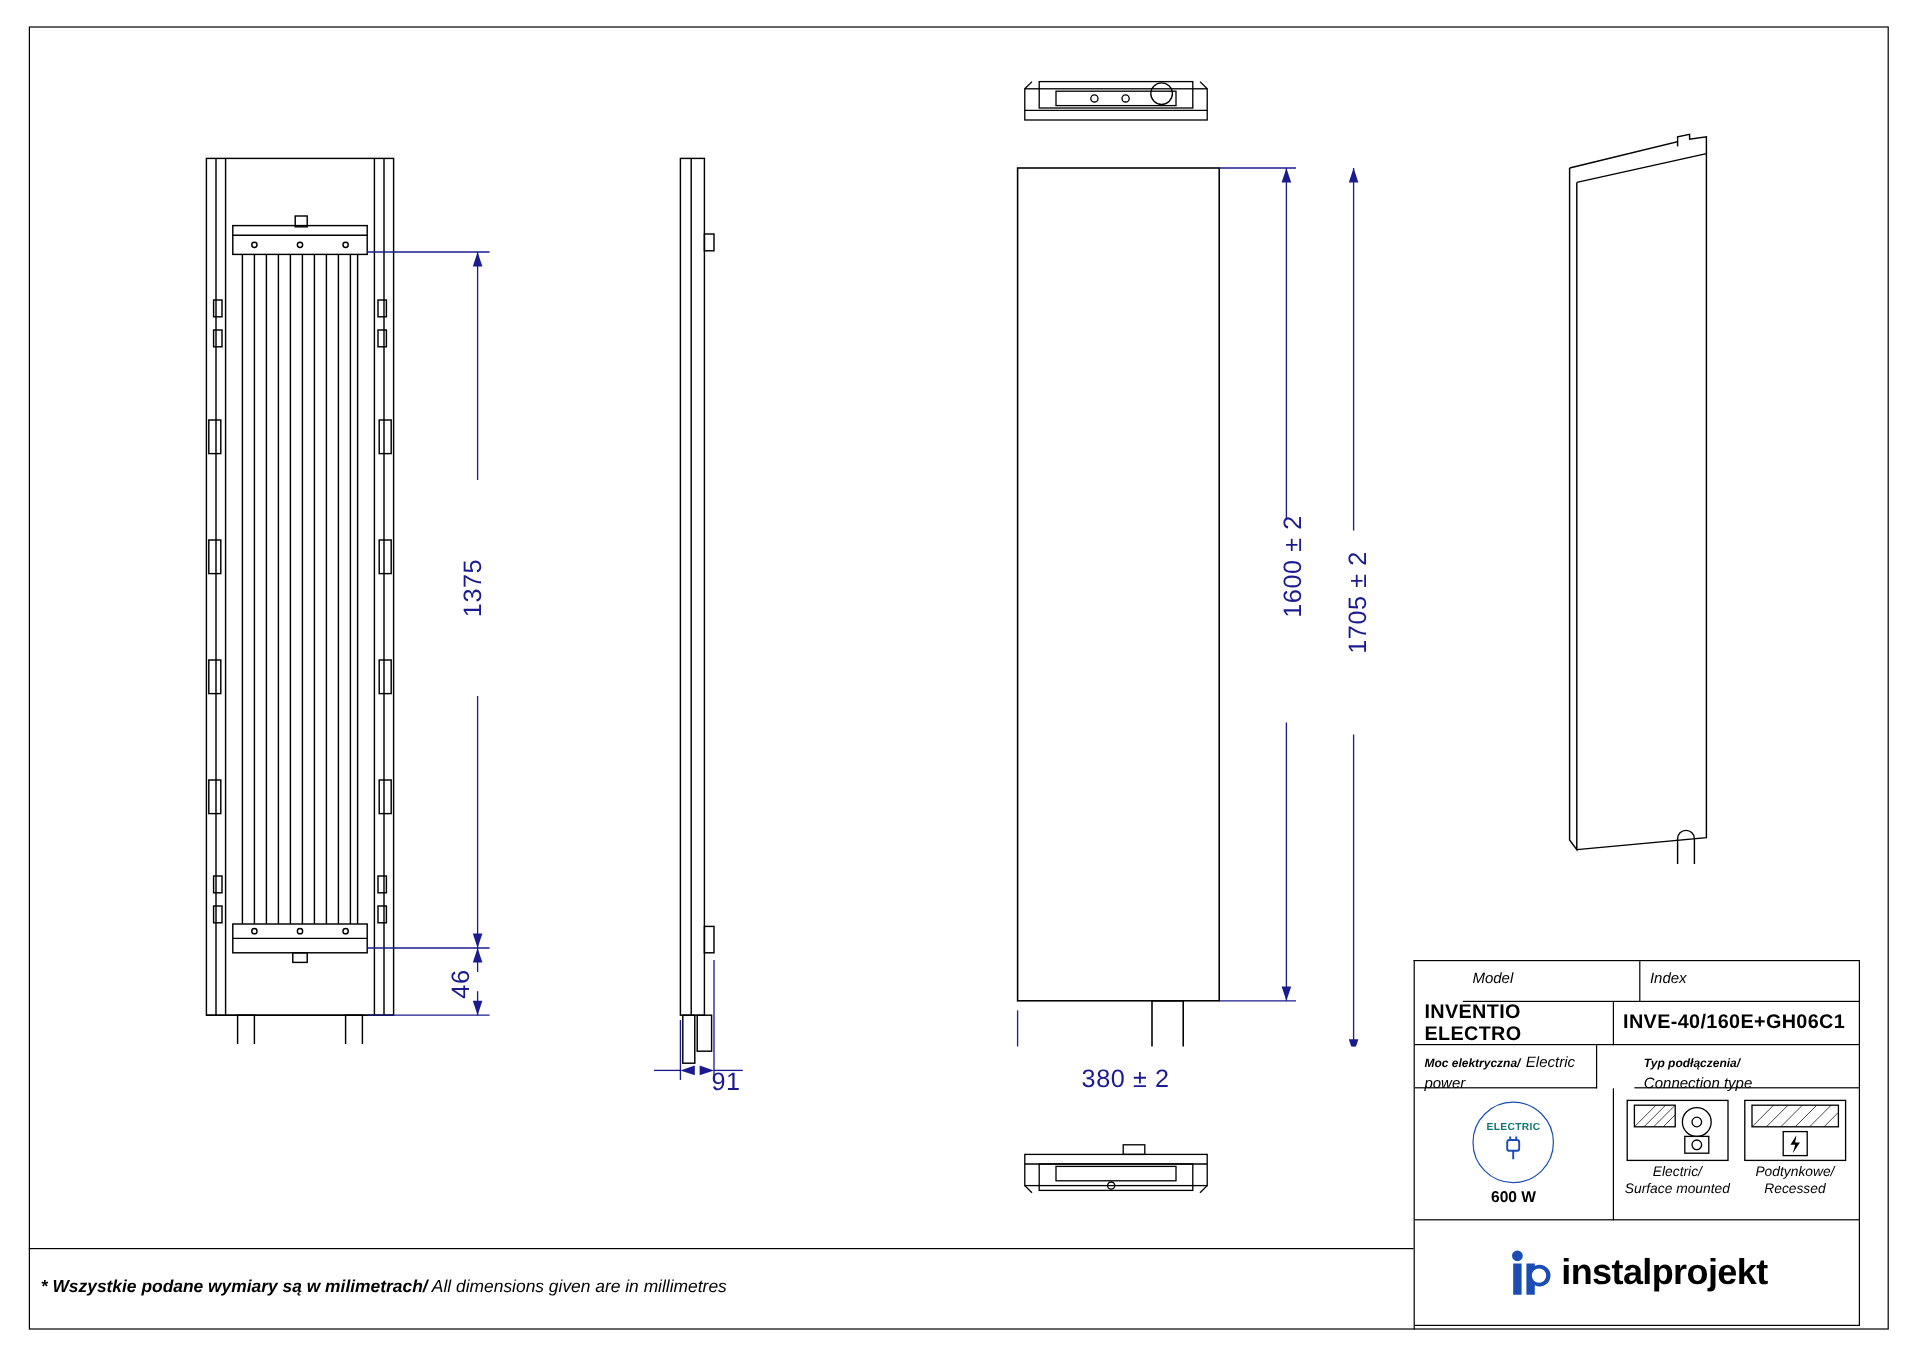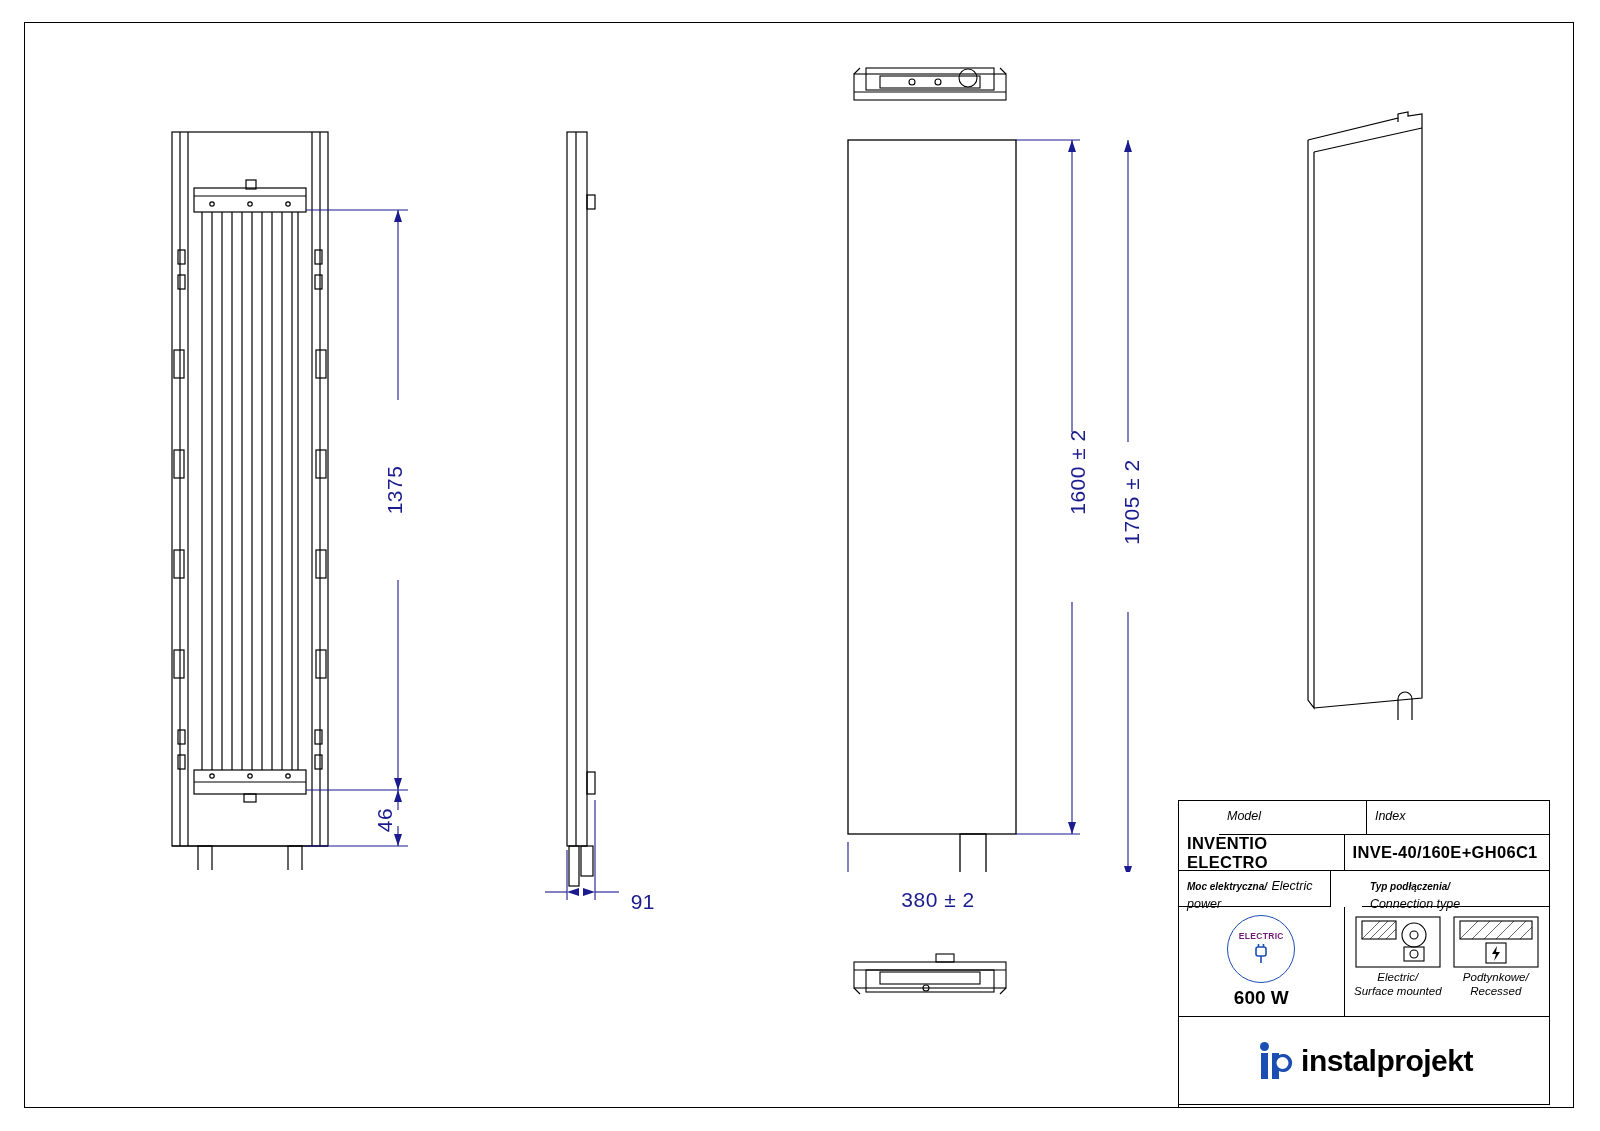--- a/index.html
+++ b/index.html
@@ -16,23 +16,23 @@
   .tb .cell{box-sizing:border-box;border-right:1.2px solid #000;border-bottom:1.2px solid #000;padding:5px 8px;}
   .lab{font-size:12.5px;font-style:italic;line-height:1.15;}
   .labb{font-size:10px;font-weight:bold;font-style:italic;}
   .val{font-size:16.5px;font-weight:bold;letter-spacing:.3px;}
   .small-it{font-size:11.5px;font-style:italic;line-height:1.2;text-align:center;}
   .footer{position:absolute;left:24px;top:1040px;width:1154px;height:68px;box-sizing:border-box;border-top:1.5px solid #000;}
   .footnote{position:absolute;left:10px;top:24px;font-size:14.5px;font-style:italic;}
   .footnote b{font-style:italic;font-weight:bold;}
   .brandwrap{display:flex;align-items:center;justify-content:center;height:100%;}
   .brandtext{font-size:30px;font-weight:bold;letter-spacing:-0.5px;}
-  .elec-badge{width:66px;height:66px;border-radius:50%;border:1.6px solid #1b4db3;display:flex;flex-direction:column;align-items:center;justify-content:center;color:#701a75;}
+  .elec-badge{width:66px;height:66px;border-radius:50%;border:1.6px solid #1b4db3;display:flex;flex-direction:column;align-items:center;justify-content:center;color:#0f766e;}
   .elec-badge .t{font-size:8.5px;font-weight:bold;letter-spacing:.3px;}
-  .pw{font-size:19px;font-weight:bold;text-align:center;margin-top:4px;}
+  .pw{font-size:13px;font-weight:bold;text-align:center;margin-top:4px;}
 </style>
 </head>
 <body>
 
 <div id="sheet">
 
   <div class="frame"></div>
 
   <svg class="abs" style="left:150px;top:110px;" width="300" height="760">
     <g fill="none" stroke="#000" stroke-width="1.2">
@@ -121,21 +121,21 @@
     </g>
     <g stroke="#1b1b8f" stroke-width="1.1" fill="none">
       <line x1="22" y1="740" x2="22" y2="790"></line>
       <line x1="50" y1="690" x2="50" y2="790"></line>
       <line x1="0" y1="782" x2="22" y2="782"></line>
       <line x1="50" y1="782" x2="74" y2="782"></line>
       <path d="M22 782 l12 -4 l0 8 z" fill="#1b1b8f" stroke="none"></path>
       <path d="M50 782 l-12 -4 l0 8 z" fill="#1b1b8f" stroke="none"></path>
     </g>
   </svg>
-  <div class="abs dimtext" style="left:555px;top:890px;width:100px;text-align:right;">91</div>
+  <div class="abs dimtext" style="left:555px;top:890px;width:100px;text-align:center;">91</div>
 
   <svg class="abs" style="left:840px;top:62px;" width="180" height="48">
     <g fill="none" stroke="#000" stroke-width="1.1">
       <rect x="14" y="12" width="152" height="26"></rect>
       <rect x="26" y="6" width="128" height="22"></rect>
       <rect x="40" y="14" width="100" height="12"></rect>
       <line x1="14" y1="30" x2="166" y2="30"></line>
       <circle cx="72" cy="20" r="3"></circle>
       <circle cx="98" cy="20" r="3"></circle>
       <circle cx="128" cy="16" r="9"></circle>
@@ -299,14 +299,19 @@
               <circle cx="9.5" cy="5.5" r="4.5"></circle>
               <path d="M17 12 h7 v2 a9 9 0 1 1 0 16 v8 h-7 z M27.5 16 a6 6 0 1 0 0 12 a6 6 0 1 0 0 -12 z"></path>
             </g>
           </svg>
           <span class="brandtext">instalprojekt</span>
         </div>
       </div>
     </div>
   </div>
 
+  <div class="footer">
+    <div class="footnote">
+      <b>* Wszystkie podane wymiary są w milimetrach/</b><span> All dimensions given are in millimetres</span>
+    </div>
+  </div>
 
 </div>
 
 </body></html>

